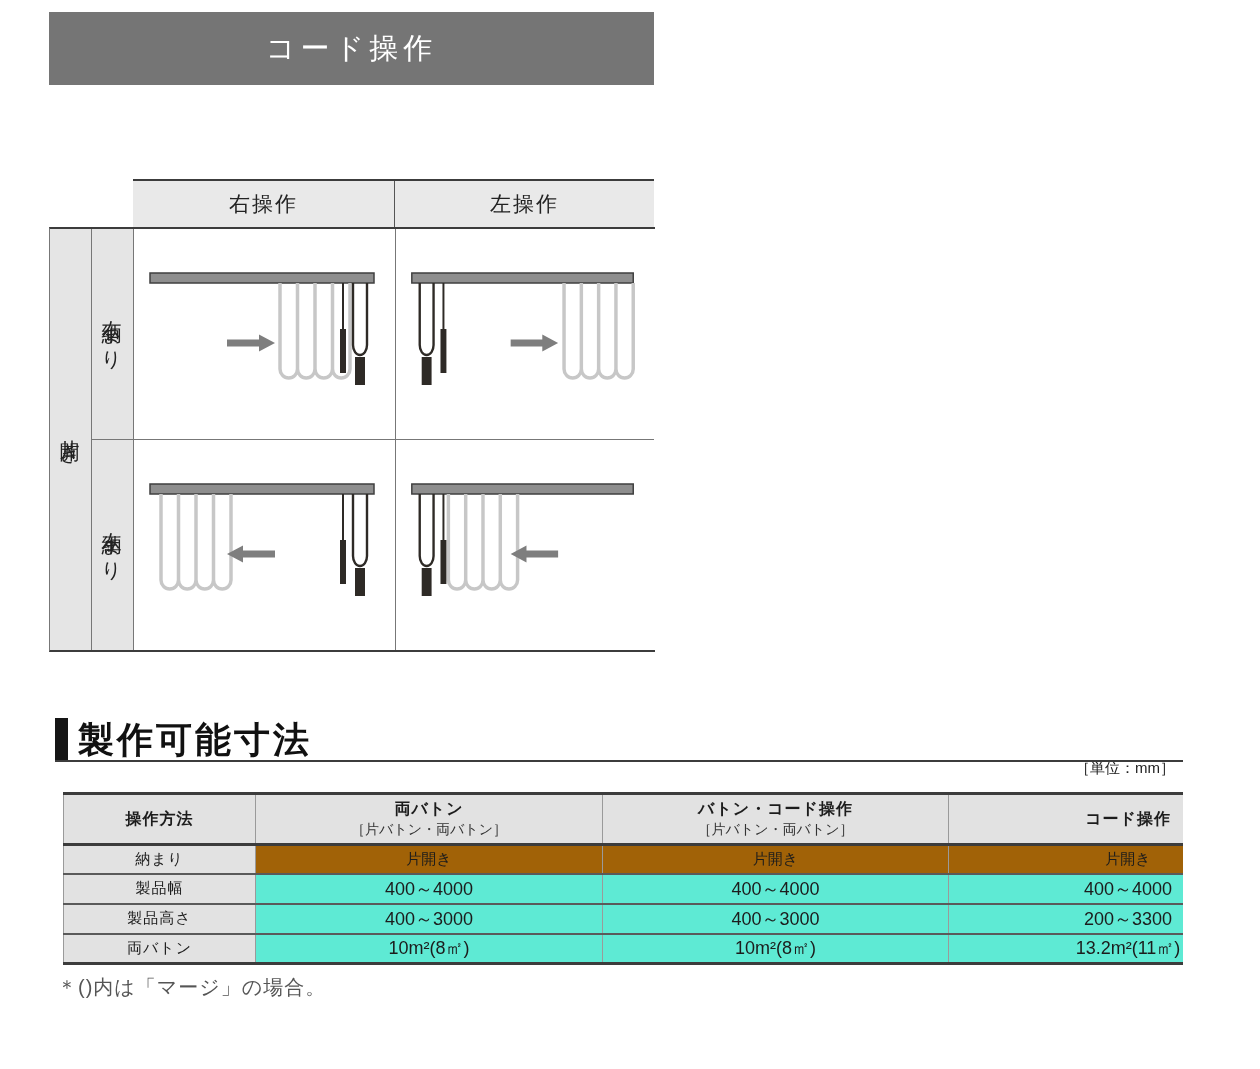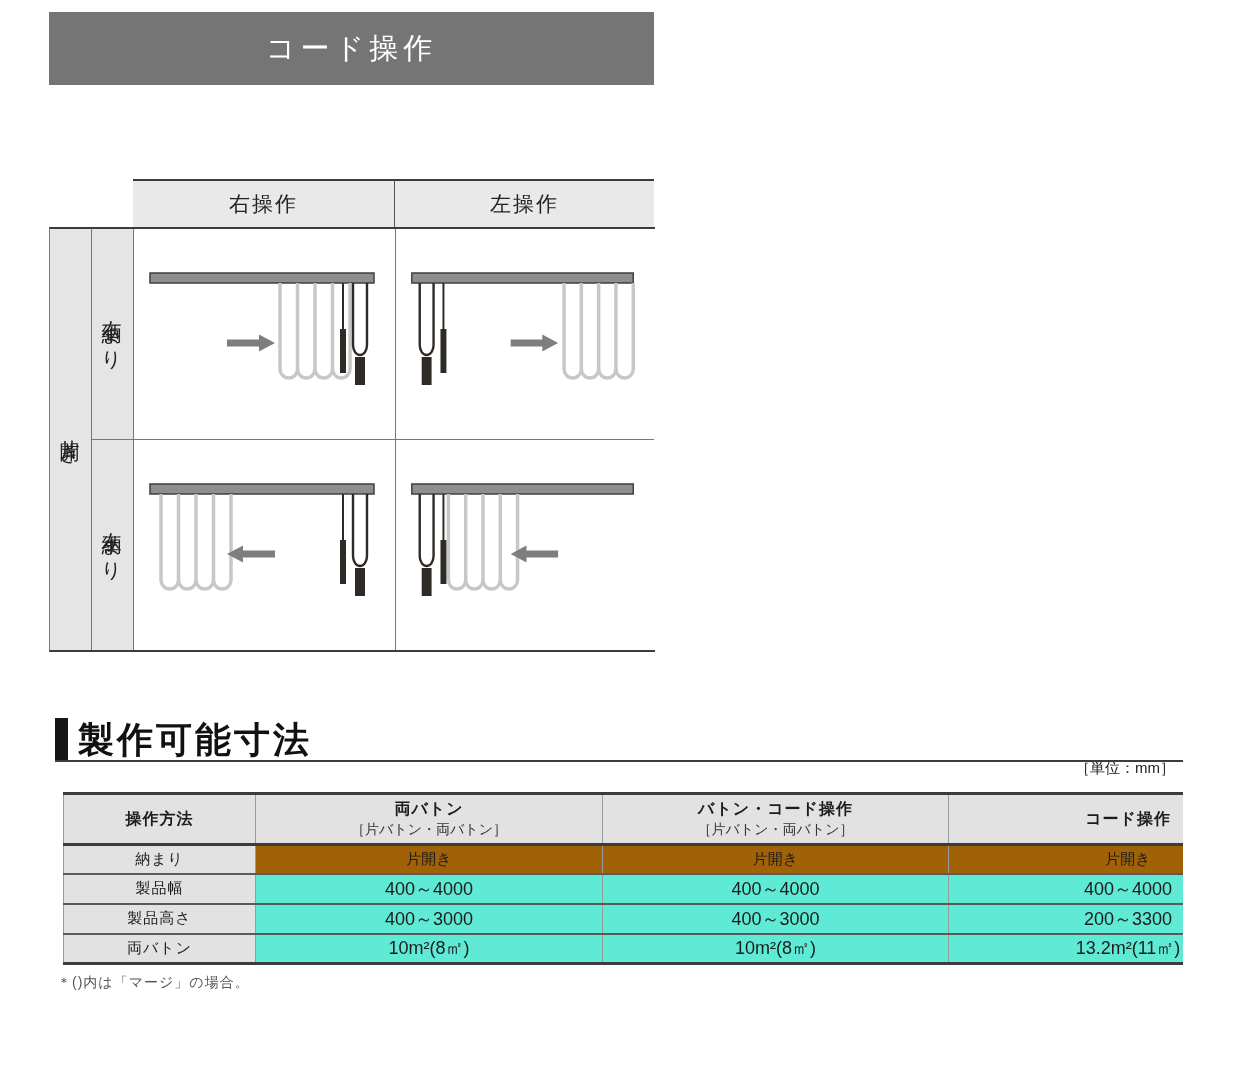--- a/index.html
+++ b/index.html
@@ -58,21 +58,21 @@
   tr.h-osamari{height:29px;}
   tr.h-data{height:30px;padding-left:44px;}
   .col-label{font-size:16px;font-weight:bold;letter-spacing:1px;}
   .col-sub{display:block;font-size:14px;font-weight:normal;color:#333;margin-top:1px;}
   .col-sub:empty{display:none;}
   .row-label{font-size:15px;font-weight:bold;letter-spacing:1px;}
   tr.h-osamari{background:#a16207;border-radius:10px;}
   tr.h-osamari td{font-size:15px;}
   tr.h-data td{font-size:18px;background:#5eead4;}
 
-  .footnote{position:absolute;left:10px;top:974px;font-size:14px;color:#555;letter-spacing:1px;}
+  .footnote{position:absolute;left:10px;top:974px;font-size:20px;color:#555;letter-spacing:1px;}
 </style>
 </head>
 <body>
 
 <div class="page">
 
   <div class="banner">
     <span>コード操作</span>
   </div>
 

